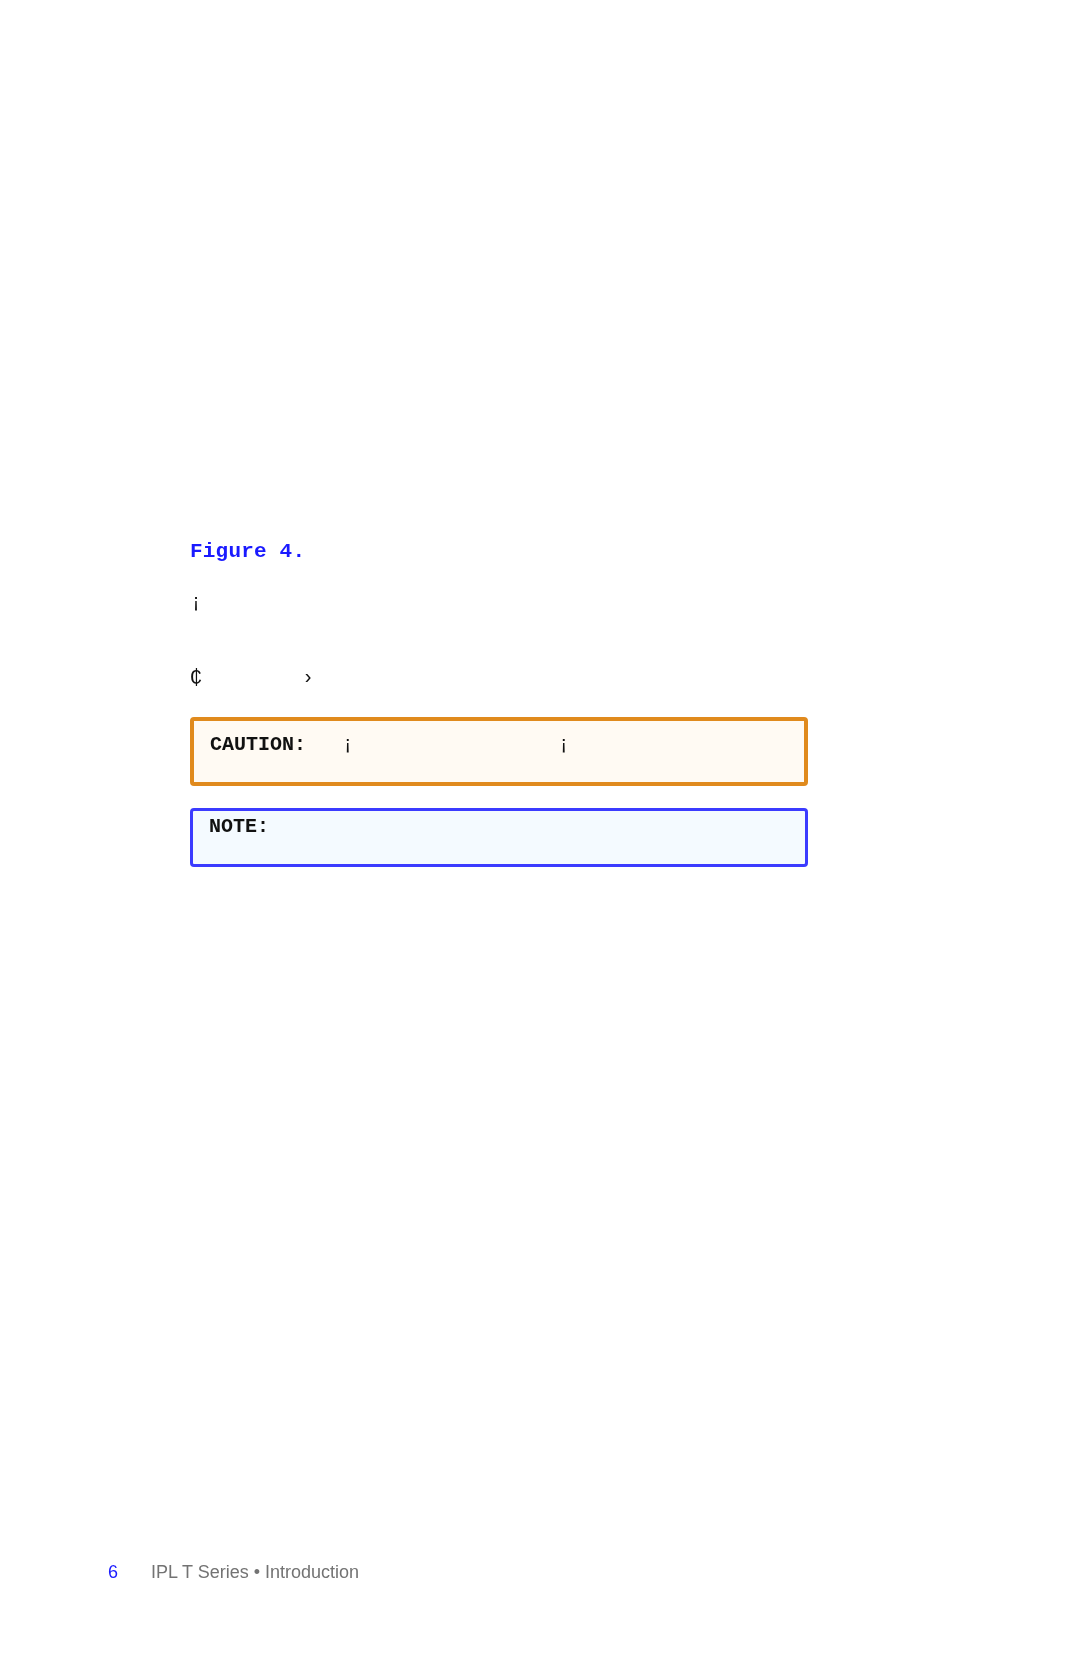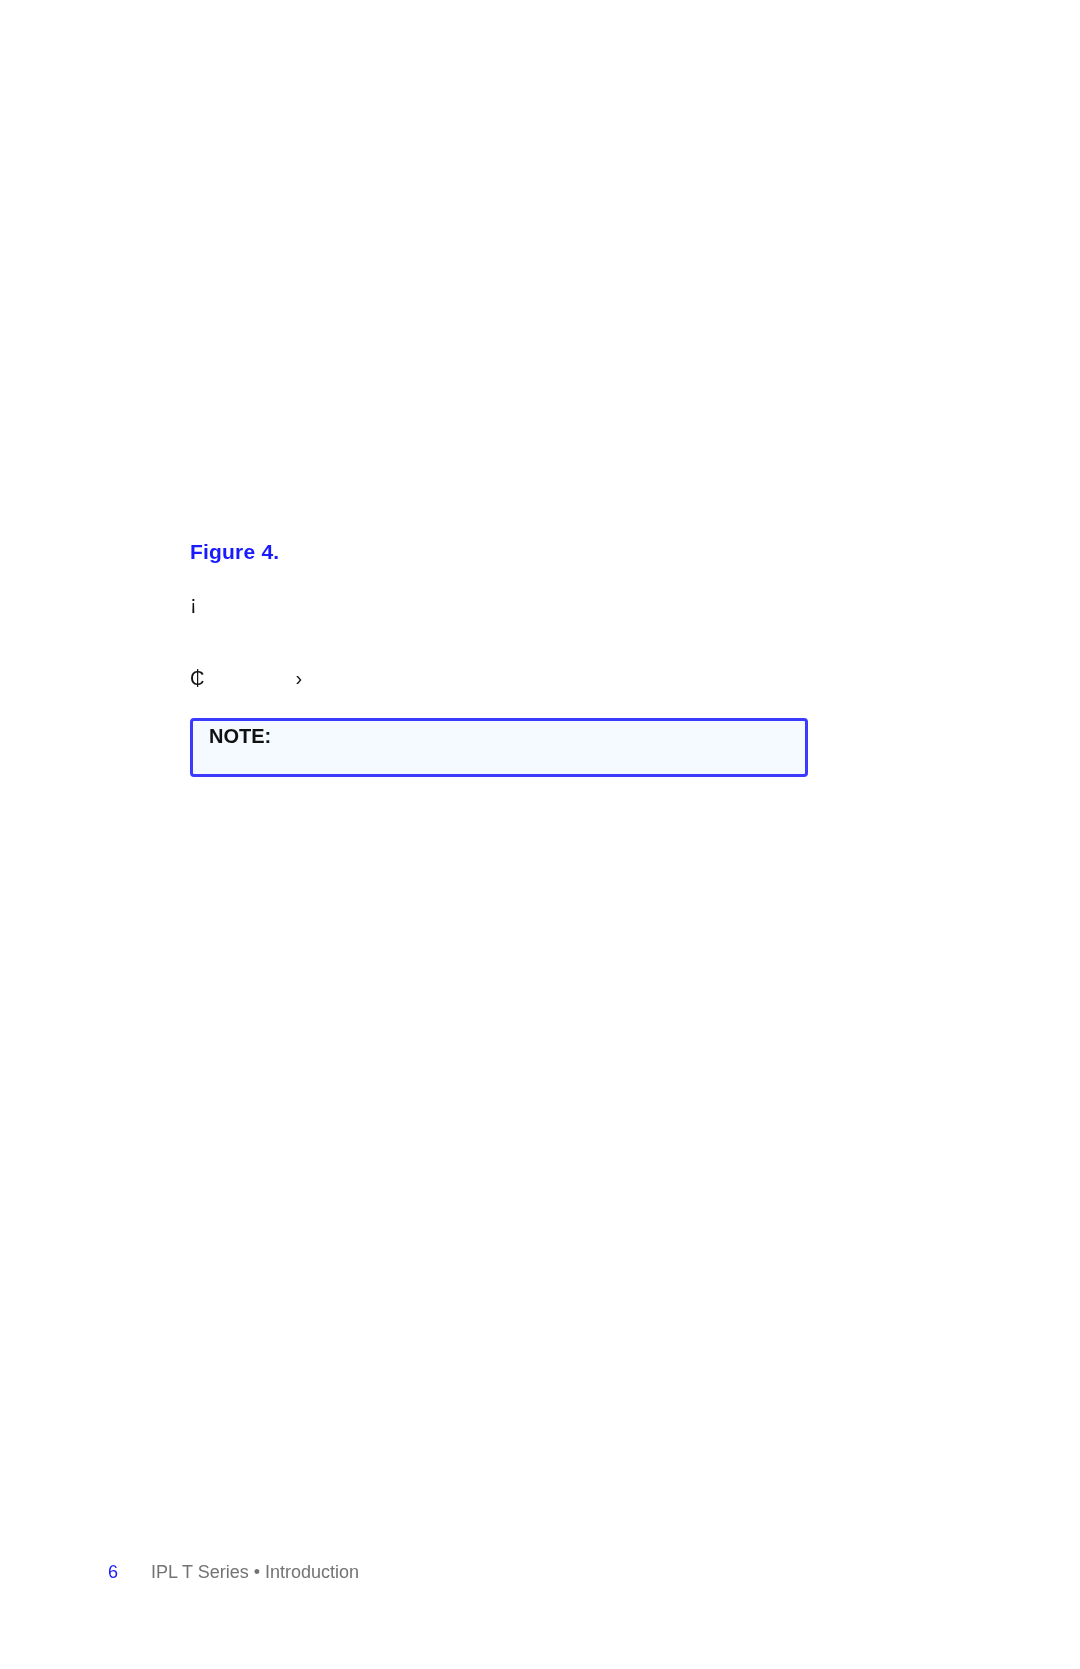--- a/index.html
+++ b/index.html
@@ -13,20 +13,21 @@
   .page {
     width: 1080px;
     height: 1669px;
     position: relative;
   }
   .content {
     position: absolute;
     left: 190px;
     top: 540px;
     width: 618px;
+    font-family: Liberation Mono, monospace;
   }
   .figure-label {
     color: #1a1aff;
     font-weight: 700;
     font-size: 21px;
     margin-bottom: 28px;
     letter-spacing: 0.2px;
   }
   .line-1 {
     font-size: 20px;
@@ -97,20 +98,28 @@
 
     <div class="line-1">
       <span class="inline-sym">¡</span>
     </div>
 
     <div class="line-2">
       <span class="sym-left">₵</span>
       <span class="inline-sym">›</span>
     </div>
 
+    <div class="caution-box">
+      <span class="caution-label">CAUTION:</span>
+      <span class="caution-text">
+        <span>¡</span>
+        <span class="gap"></span>
+        <span>¡</span>
+      </span>
+    </div>
 
     <div class="note-box">
       <span class="note-label">NOTE:</span>
     </div>
 
   </div>
 
   <div class="footer">
     <span class="page-number">6</span>
     <span class="footer-title">IPL T Series • Introduction</span>

